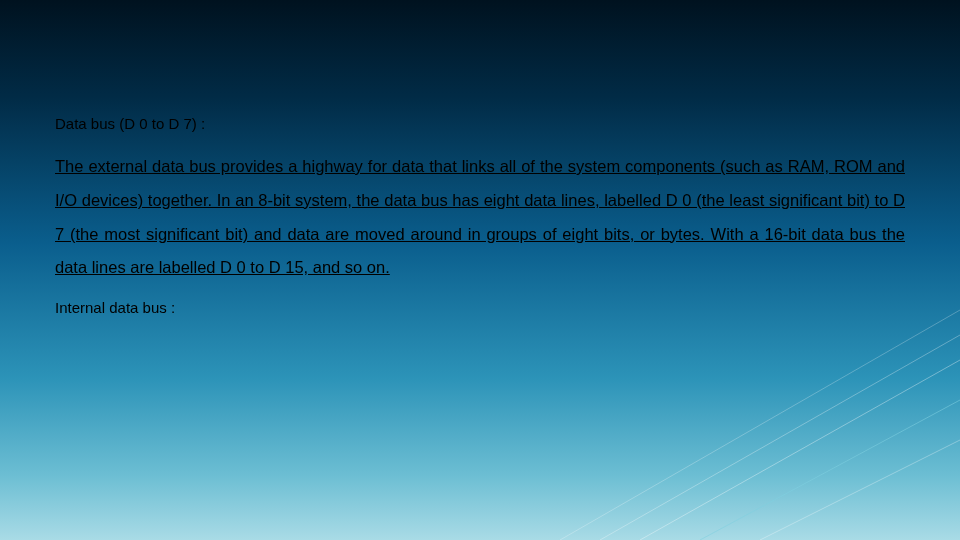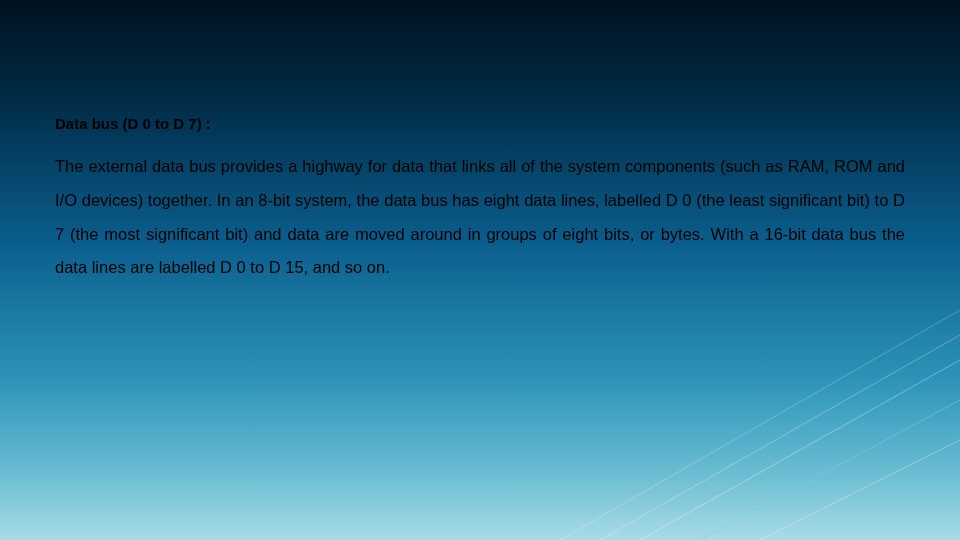--- a/index.html
+++ b/index.html
@@ -24,43 +24,45 @@
     color: #000;
     box-sizing: border-box;
   }
   .content {
     position: absolute;
     left: 55px;
     top: 115px;
     width: 850px;
   }
   .heading {
-    font-weight: bold;
+    font-weight: normal;
     font-size: 15px;
     margin-bottom: 18px;
   }
   .para {
     font-size: 16.5px;
     line-height: 2.05;
     margin-bottom: 14px;
     text-align: justify;
+    text-decoration: underline;
   }
   .deco {
     position: absolute;
     pointer-events: none;
   }
 </style>
 </head>
 <body>
 
 <div class="slide">
 
   <div class="content">
     <div class="heading">Data bus (D 0 to D 7) :</div>
     <div class="para">The external data bus provides a highway for data that links all of the system components (such as RAM, ROM and I/O devices) together. In an 8-bit system, the data bus has eight data lines, labelled D 0 (the least significant bit) to D 7 (the most significant bit) and data are moved around in groups of eight bits, or bytes. With a 16-bit data bus the data lines are labelled D 0 to D 15, and so on.</div>
+    <div class="heading">Internal data bus :</div>
   </div>
 
   <svg class="deco" width="960" height="540" viewBox="0 0 960 540" style="left:0;top:0;">
     <line x1="640" y1="540" x2="960" y2="360" stroke="#ffffff" stroke-opacity="0.35" stroke-width="1"></line>
     <line x1="600" y1="540" x2="960" y2="335" stroke="#ffffff" stroke-opacity="0.30" stroke-width="1"></line>
     <line x1="700" y1="540" x2="960" y2="400" stroke="#7fd0e0" stroke-opacity="0.55" stroke-width="1"></line>
     <line x1="560" y1="540" x2="960" y2="310" stroke="#ffffff" stroke-opacity="0.25" stroke-width="1"></line>
     <line x1="760" y1="540" x2="960" y2="440" stroke="#ffffff" stroke-opacity="0.30" stroke-width="1"></line>
   </svg>
 

